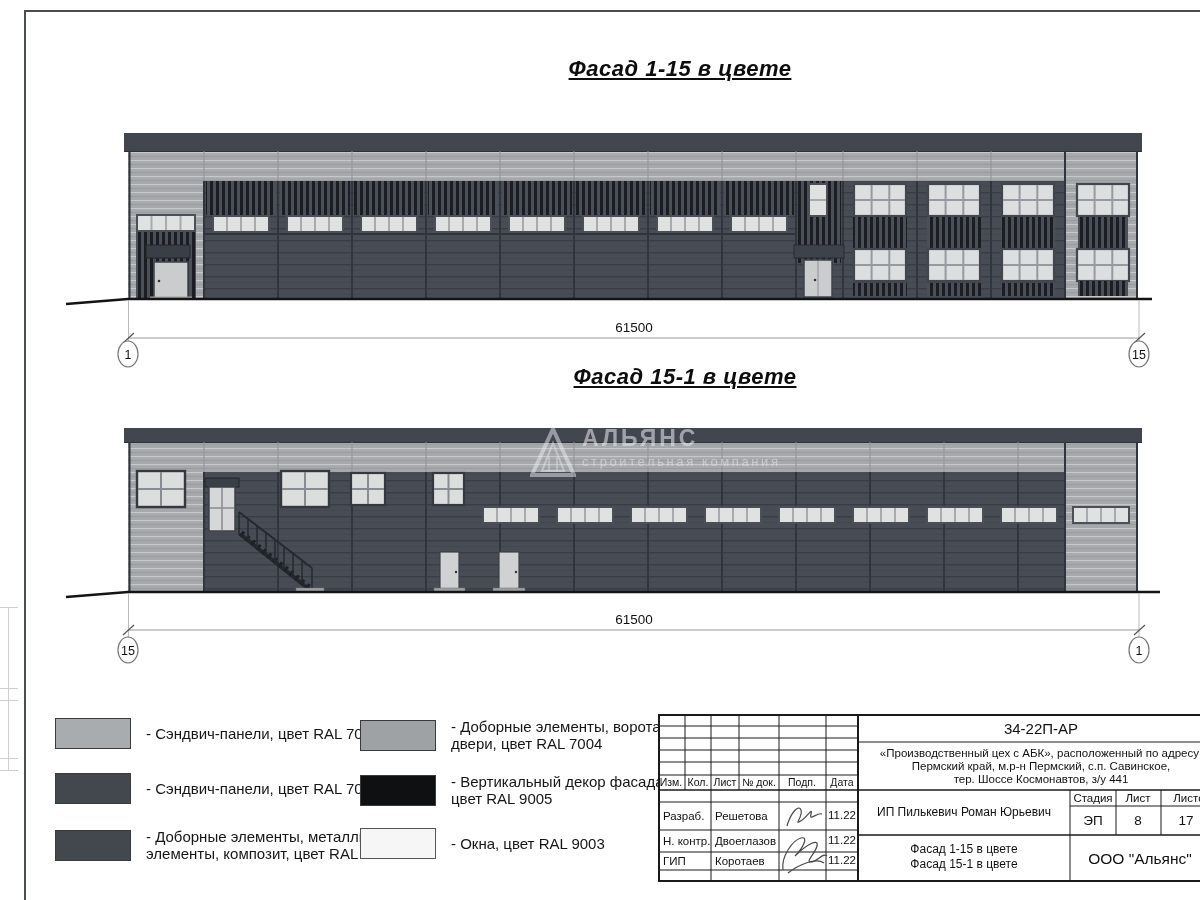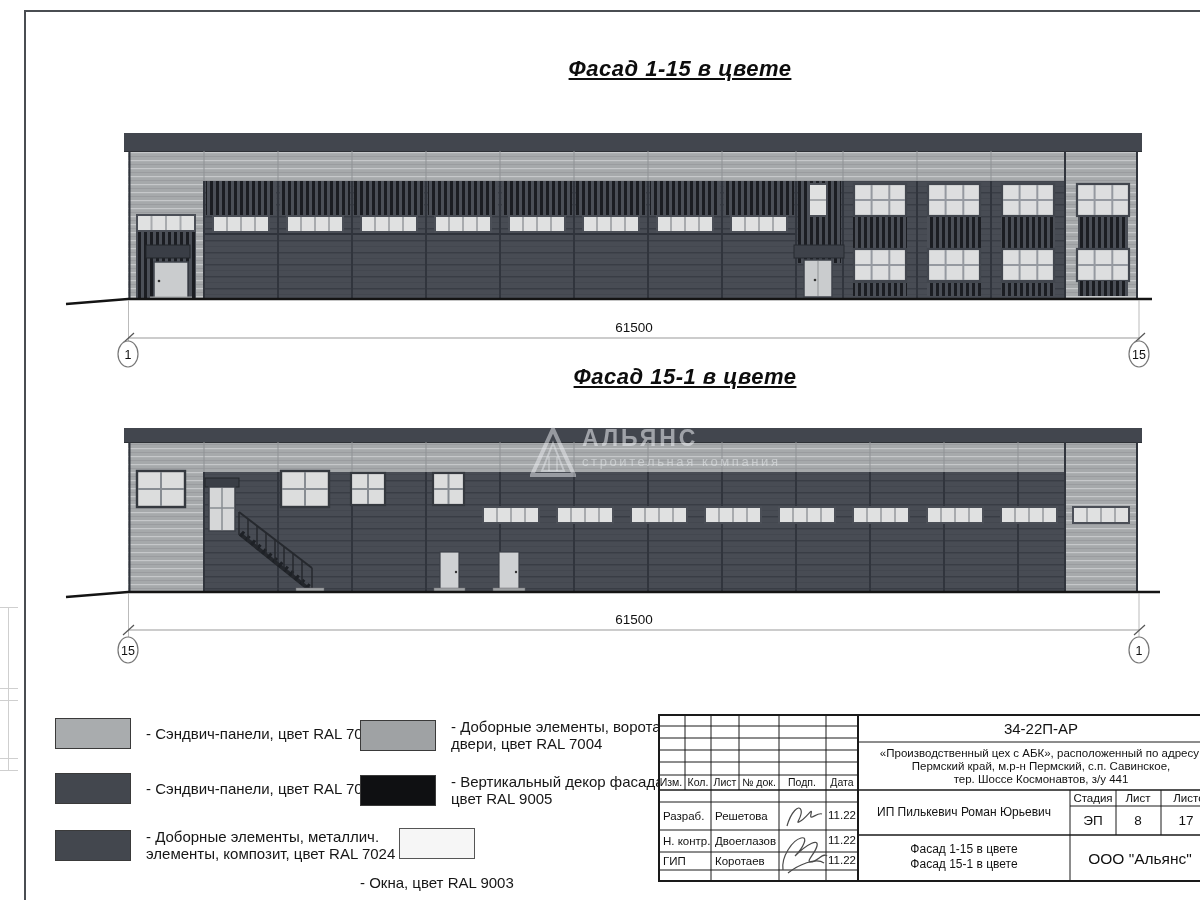--- a/index.html
+++ b/index.html
@@ -354,21 +354,21 @@
   <div class="legend-row" style="left:360px;top:718px;">
     <div class="swatch" style="background: rgb(159, 162, 164);"></div>
     <div class="legend-label">- Доборные элементы, ворота,
 двери, цвет RAL 7004</div>
   </div>
   <div class="legend-row" style="left:360px;top:773px;">
     <div class="swatch" style="background: rgb(15, 16, 18);"></div>
     <div class="legend-label">- Вертикальный декор фасада,
 цвет RAL 9005</div>
   </div>
-  <div class="legend-row" style="left:360px;top:828px;flex-direction:column;">
+  <div class="legend-row" style="left:360px;top:828px;">
     <div class="swatch" style="border-color: rgb(85, 85, 85); background: rgb(246, 246, 246);"></div>
     <div class="legend-label">- Окна, цвет RAL 9003</div>
   </div>
 </div>
 
 <svg class="abs" style="left:658px;top:714px;" width="566" height="168" viewBox="658 714 566 168">
   <rect x="659" y="715" width="564" height="166" fill="#fff" stroke="#1a1a1a" stroke-width="2"></rect>
   <g stroke="#1a1a1a" stroke-width="1">
     <line x1="685" y1="714" x2="685" y2="790"></line>
     <line x1="711" y1="714" x2="711" y2="882"></line>

